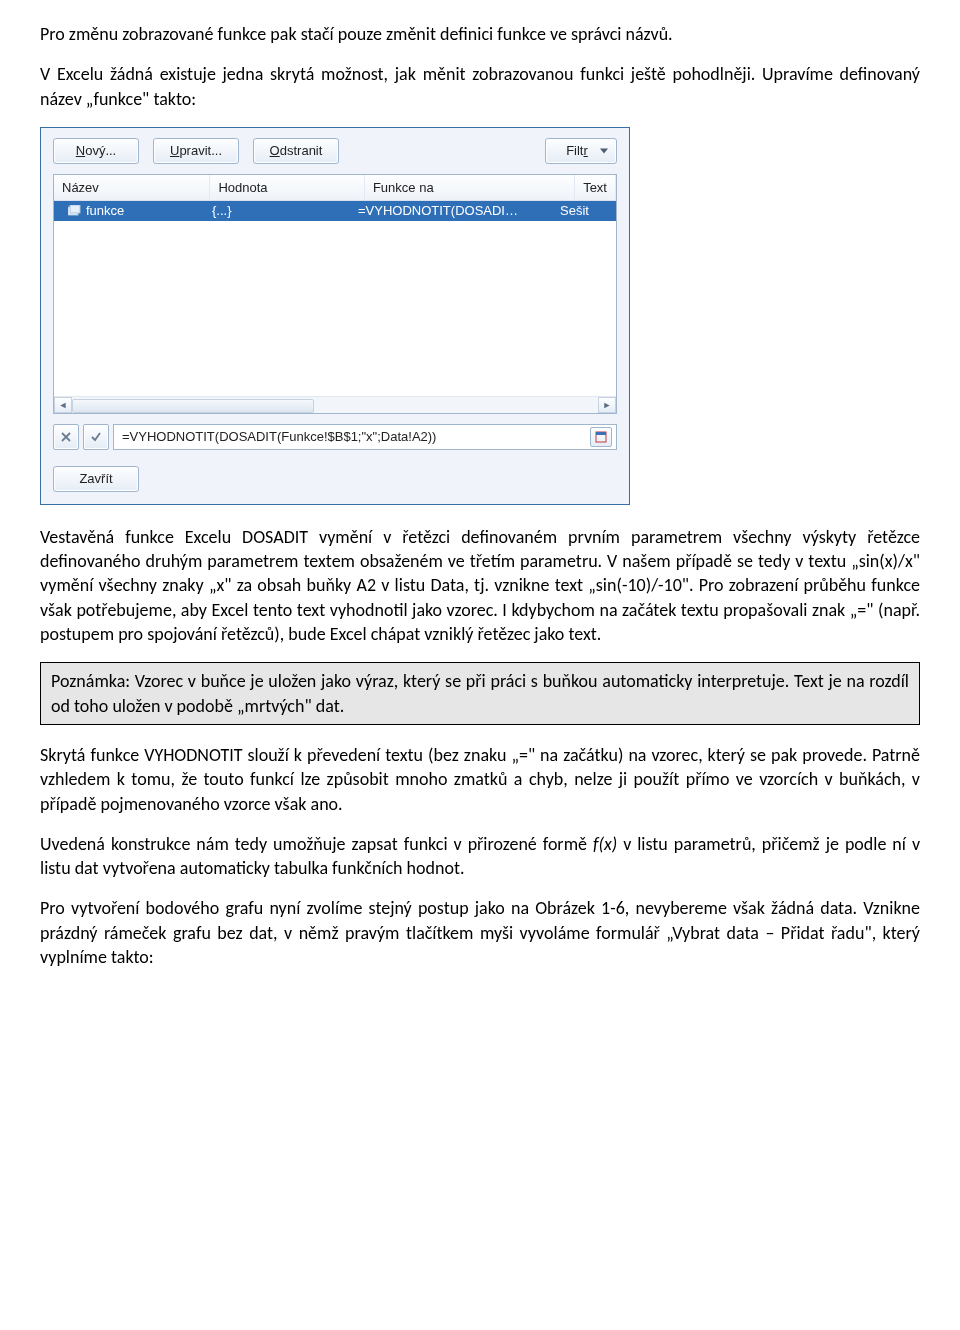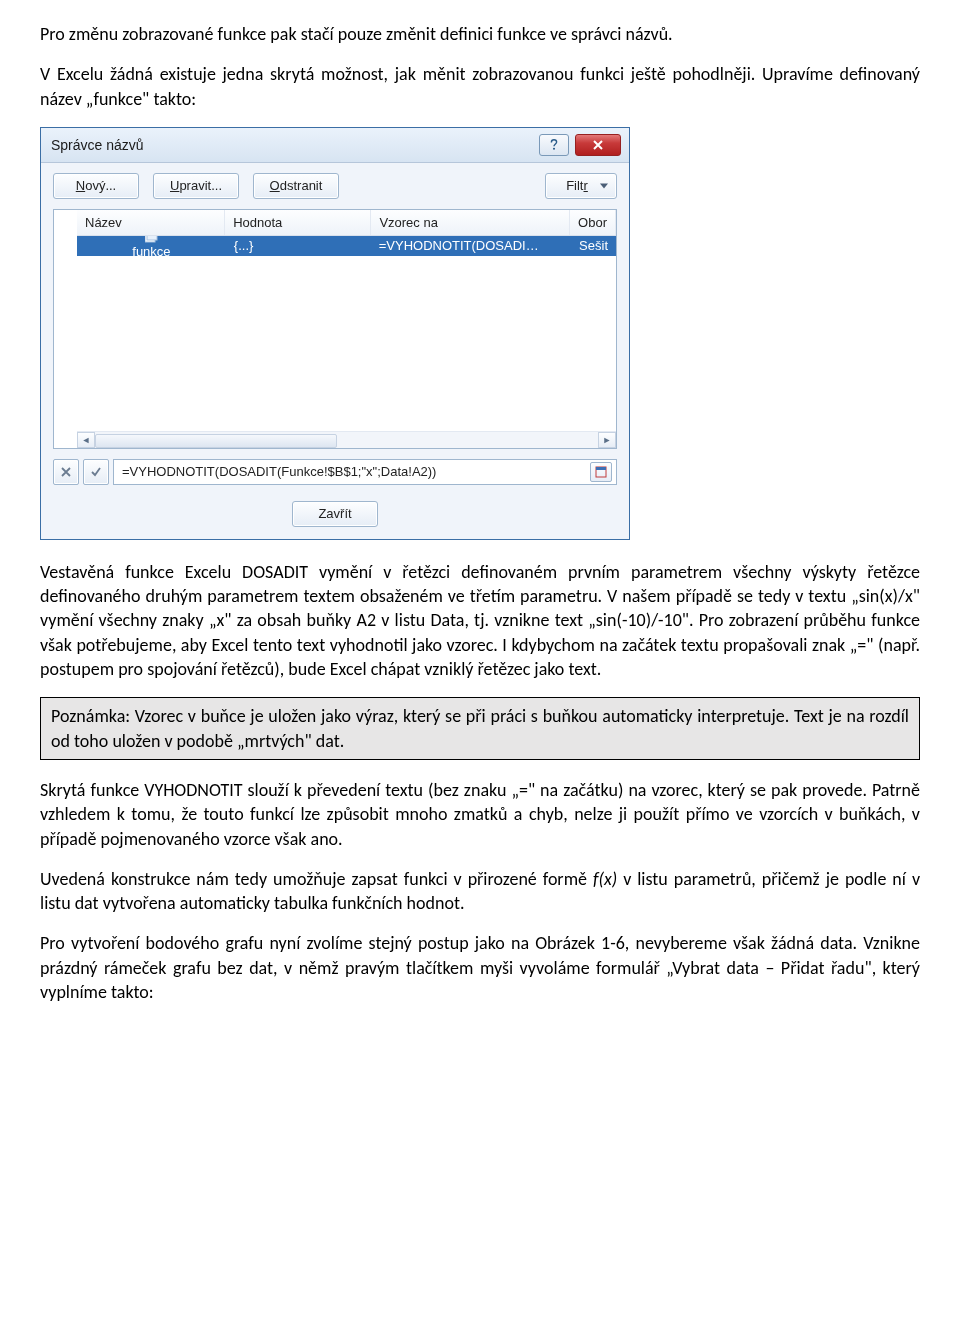--- a/index.html
+++ b/index.html
@@ -104,21 +104,20 @@
     box-shadow: inset 0 0 0 1px #fff;
   }
   .flex-spacer { flex: 1; }
   .listbox {
     border: 1px solid #9FB6CE;
     background: #fff;
     height: 238px;
     position: relative;
     display: flex;
     flex-direction: column;
-    padding-left: 23px;
   }
   .list-header {
     display: flex;
     border-bottom: 1px solid #D9E1EC;
     font-size: 13px;
     color: #222;
     background: linear-gradient(#FDFEFF,#EEF3F9);
   }
   .list-header > div {
     padding: 5px 8px;
@@ -130,21 +129,21 @@
   .col-obor { flex: 1; }
   .list-rows { flex: 1; overflow: hidden; }
   .list-row {
     display: flex;
     font-size: 13px;
     background: #2F6FB7;
     color: #fff;
     height: 20px;
     align-items: center;
   }
-  .list-row > div { padding: 0 8px; flex-direction: column; }
+  .list-row > div { padding: 0 8px; }
   .row-icon {
     width: 14px; height: 12px;
     margin: 0 4px 0 6px;
     flex-shrink: 0;
     display: inline-block;
   }
   .row-icon svg { width: 14px; height: 12px; display: block; }
   .nazev-cell { width: 134px; display: flex; align-items: center; }
   .scroll-area {
     height: 16px;
@@ -214,21 +213,21 @@
   .range-btn {
     width: 20px; height: 18px;
     border: 1px solid #9FB6CE;
     background: linear-gradient(#FDFEFF,#E6EDF6);
     display: flex; align-items: center; justify-content: center;
     border-radius: 2px;
   }
   .range-btn svg { width: 12px; height: 12px; }
   .footer-row {
     display: flex;
-    justify-content: center;
+    justify-content: flex-start;
     margin-top: 16px;
   }
   .filter-btn {
     min-width: 72px;
     position: relative;
     padding-right: 22px;
   }
   .dropdown-caret {
     position: absolute; right: 8px; top: 50%; transform: translateY(-50%);
     width: 0; height: 0;
@@ -238,55 +237,39 @@
   }
 </style>
 </head>
 <body>
 
 <div class="page">
   <p>Pro změnu zobrazované funkce pak stačí pouze změnit definici funkce ve správci názvů.</p>
   <p>V Excelu žádná existuje jedna skrytá možnost, jak měnit zobrazovanou funkci ještě pohodlněji. Upravíme definovaný název „funkce" takto:</p>
 
   <div class="dialog">
-    <div class="titlebar">
-      <span>Správce názvů</span>
-      <div class="title-icons">
-        <div class="helpbtn">
-          <svg viewBox="0 0 16 16">
-              <path fill="none" stroke="#2B5C8A" stroke-width="1.6" d="M5 5c0-1.6 1.3-3 3-3s3 1.2 3 2.6c0 1.1-.6 1.7-1.4 2.3C8.8 7.6 8 8.2 8 9.4"></path>
-              <circle cx="8" cy="12.3" r="1.2" fill="#2B5C8A"></circle>
-            </svg>
-        </div>
-        <div class="closebtn">
-          <svg viewBox="0 0 12 12">
-              <path stroke="#fff" stroke-width="2" d="M2 2l8 8M10 2l-8 8"></path>
-            </svg>
-        </div>
-      </div>
-    </div>
 
     <div class="dlg-body">
       <div class="toolbar-row">
         <button class="excel-btn"><span style="text-decoration:underline">N</span>ový...</button>
         <button class="excel-btn"><span style="text-decoration:underline">U</span>pravit...</button>
         <button class="excel-btn"><span style="text-decoration:underline">O</span>dstranit</button>
         <div class="flex-spacer"></div>
         <button class="excel-btn filter-btn">
           <span>Filt<span style="text-decoration:underline">r</span></span>
             <span class="dropdown-caret"></span>
         </button>
       </div>
 
       <div class="listbox">
         <div class="list-header">
           <div class="col-nazev">Název</div>
           <div class="col-hodnota">Hodnota</div>
-          <div class="col-odkaz">Vzorec na</div>
-          <div class="col-obor">Obor</div>
+          <div class="col-odkaz">Funkce na</div>
+          <div class="col-obor">Text</div>
         </div>
         <div class="list-rows">
           <div class="list-row">
             <div class="nazev-cell">
               <span class="row-icon">
                 <svg viewBox="0 0 14 12">
                     <rect x="0" y="2" width="10" height="8" fill="#fff" stroke="#A8C2E0"></rect>
                     <rect x="2" y="0" width="10" height="8" fill="#E6F0FB" stroke="#A8C2E0"></rect>
                   </svg>
               </span>

